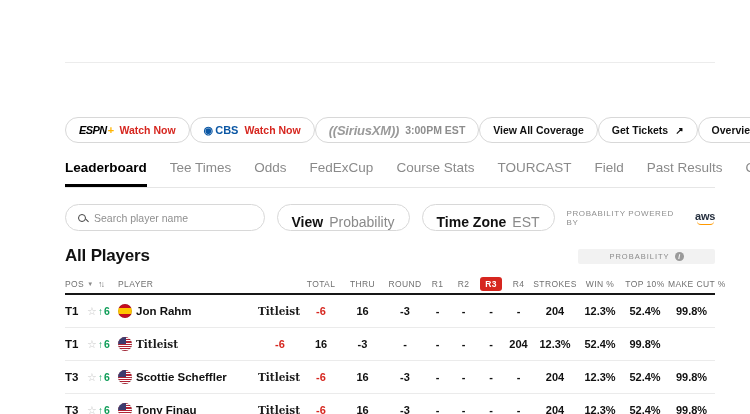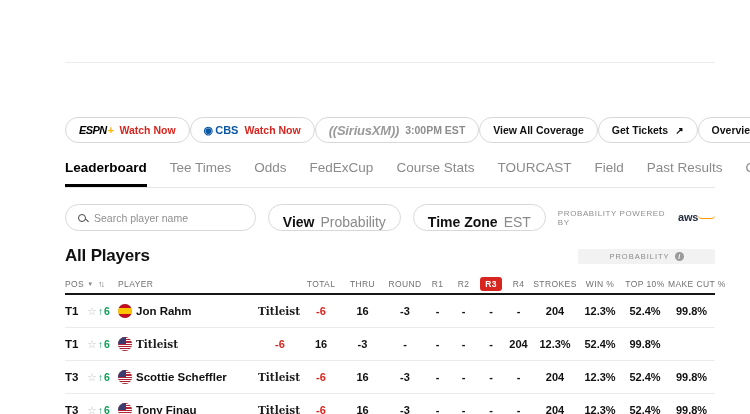--- a/index.html
+++ b/index.html
@@ -61,21 +61,21 @@
   }
   .search-pill input::placeholder{color:#8f8f8f;}
   .toggle-pill{
     height:27px;border:1px solid var(--border);border-radius:999px;background:#fff;
     display:inline-flex;align-items:flex-end;gap:6px;padding:0 14px;cursor:pointer;
     font-family:"Liberation Sans", sans-serif;font-size:14px;white-space:nowrap;
   }
   .tp-label{font-weight:bold;color:var(--ink);}
   .tp-value{color:var(--gray-text);}
   .powered{margin-left:auto;display:flex;align-items:center;gap:7px;font-size:8px;letter-spacing:0.6px;color:#8f8f8f;}
-  .aws{display:inline-flex;flex-direction:row;align-items:center;line-height:1;}
+  .aws{display:inline-flex;flex-direction:column;align-items:center;line-height:1;}
   .aws-text{font-weight:bold;font-size:11px;color:#252f3e;letter-spacing:-0.3px;text-transform:lowercase;}
   .aws-smile{width:17px;height:4px;border-bottom:1.6px solid var(--aws-orange);border-radius:0 0 9px 9px;margin-top:-1px;}
 
   
   .section-head{margin-top:15px;display:flex;align-items:center;}
   .section-head h1{margin:0;font-size:17px;font-weight:bold;letter-spacing:-0.2px;}
   .prob-badge{
     margin-left:auto;width:137px;height:15px;background:#f2f2f2;border-radius:2px;
     display:flex;align-items:center;justify-content:center;gap:5px;
     font-size:7.5px;letter-spacing:1px;color:#8a8a8a;

